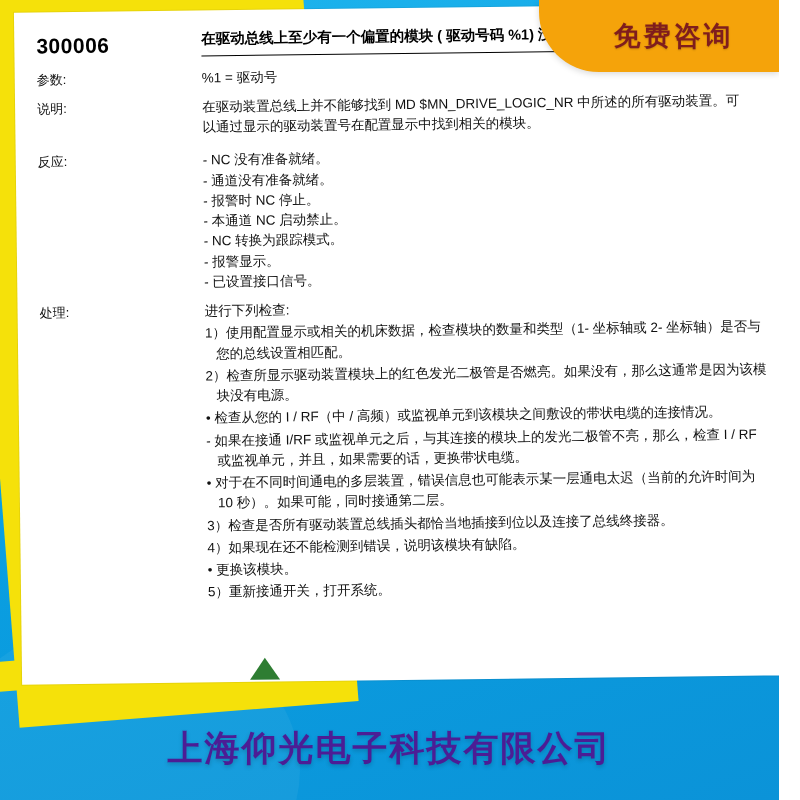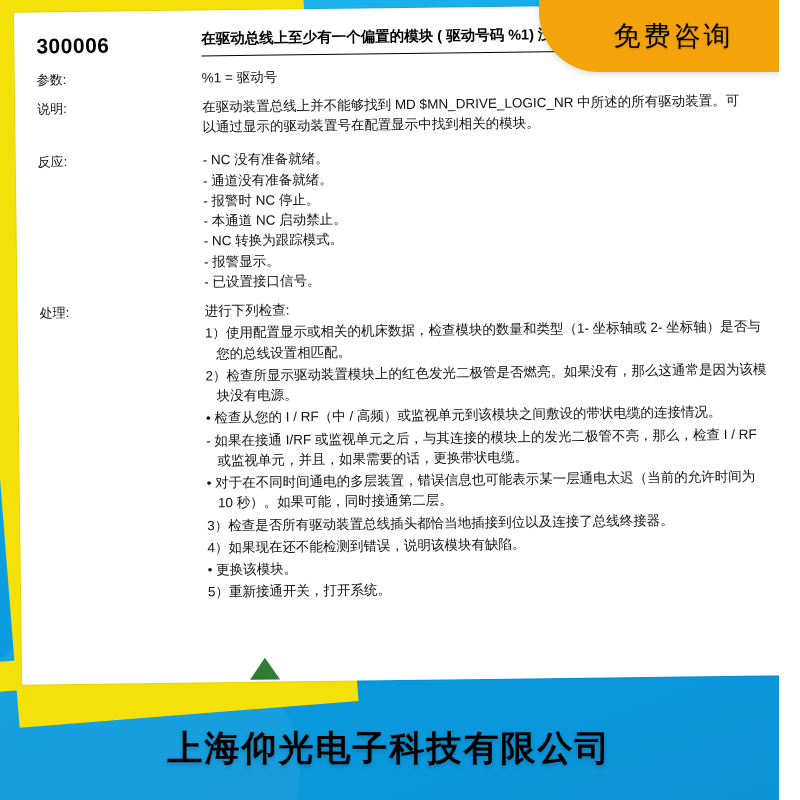--- a/index.html
+++ b/index.html
@@ -138,35 +138,35 @@
     width: 240px;
     height: 72px;
     background: #f5a30a;
     border-bottom-left-radius: 60px;
     display: flex;
     align-items: center;
     justify-content: center;
     box-shadow: 0 2px 6px rgba(0,0,0,0.15);
   }
   .promo-text {
-    color: #000000;
+    color: #7f1d1d;
     font-size: 27px;
-    font-weight: normal;
+    font-weight: bold;
     letter-spacing: 3px;
     text-shadow: 0 1px 2px rgba(0,0,0,0.18);
     margin-left: 29px;
   }
   
   .company {
     position: absolute;
     left: 0;
     right: 0;
     bottom: 28px;
     text-align: center;
-    color: #000000;
+    color: #4c1d95;
     font-size: 35px;
     font-weight: bold;
     letter-spacing: 2px;
     text-shadow: 0 2px 4px rgba(0,0,0,0.2);
     margin-top: 9px;
   }
   
   .curve {
     position: absolute;
     left: -60px;

